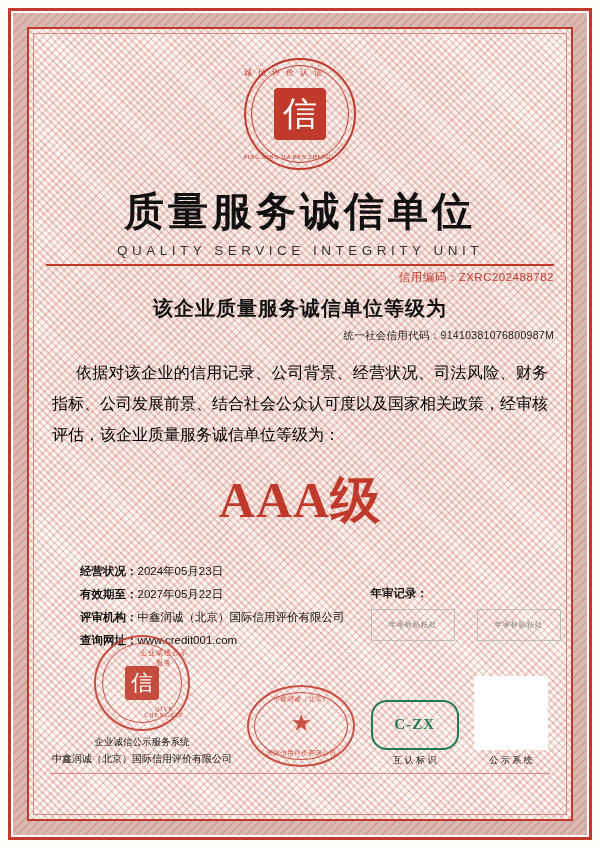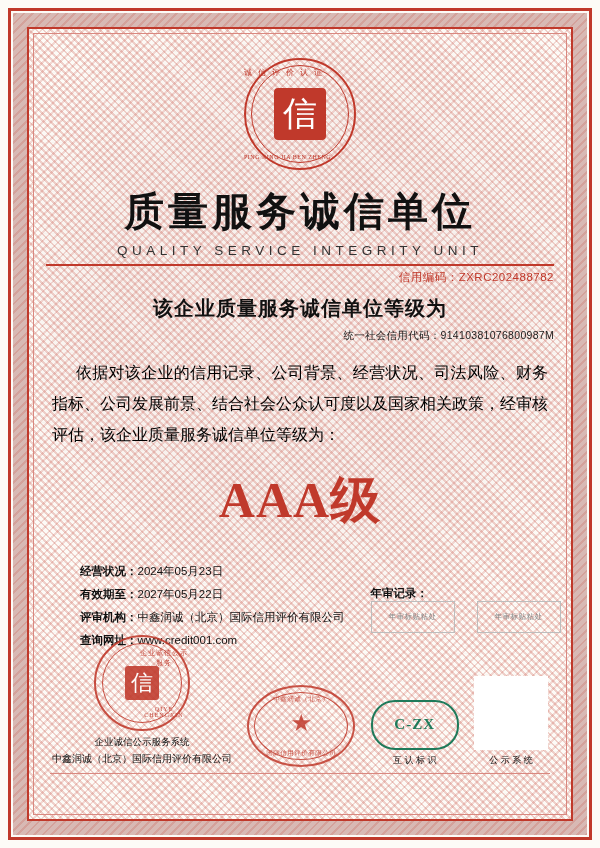--- a/index.html
+++ b/index.html
@@ -222,20 +222,21 @@
   .info-right {
     margin-left: 26px;
     margin-top: 26px;
   }
   .info-right .ann-title {
     font-size: 11.5px;
     font-weight: bold;
     color: #111;
   }
   .stamp-slots {
+    margin-top: 8px;
     display: flex;
     gap: 22px;
   }
   .stamp-slot {
     width: 82px;
     height: 30px;
     border: 1px solid #bdbdbd;
     display: flex;
     align-items: center;
     justify-content: center;
@@ -339,21 +340,21 @@
     text-align: center;
     font-size: 6.5px;
     color: #c0392b;
     letter-spacing: 0.5px;
   }
 
   .mark-logo {
     width: 84px;
     height: 46px;
     margin: 0 auto;
-    border-radius: 24px;
+    border-radius: 16px;
     border: 2px solid #1f7a5a;
     display: flex;
     align-items: center;
     justify-content: center;
     color: #1f7a5a;
     font-weight: bold;
     font-size: 15px;
     letter-spacing: 1px;
     font-family: "Liberation Serif", serif;
   }

